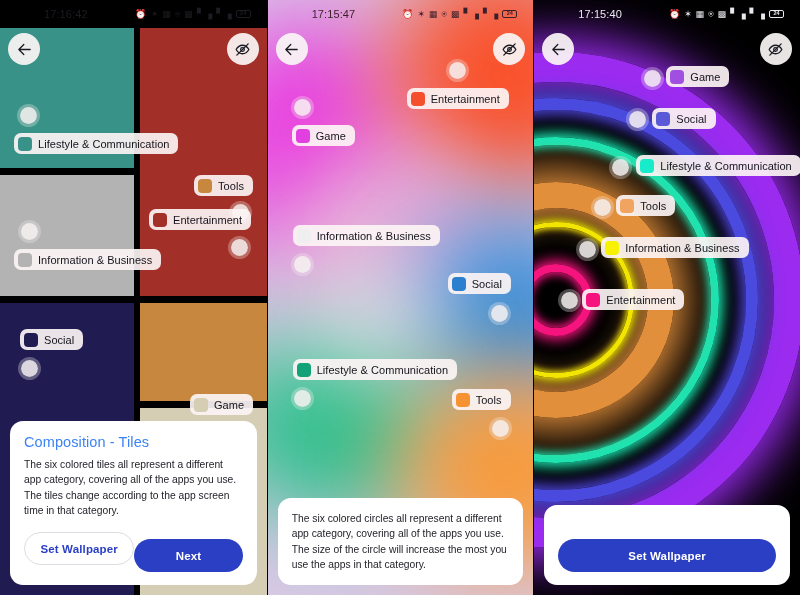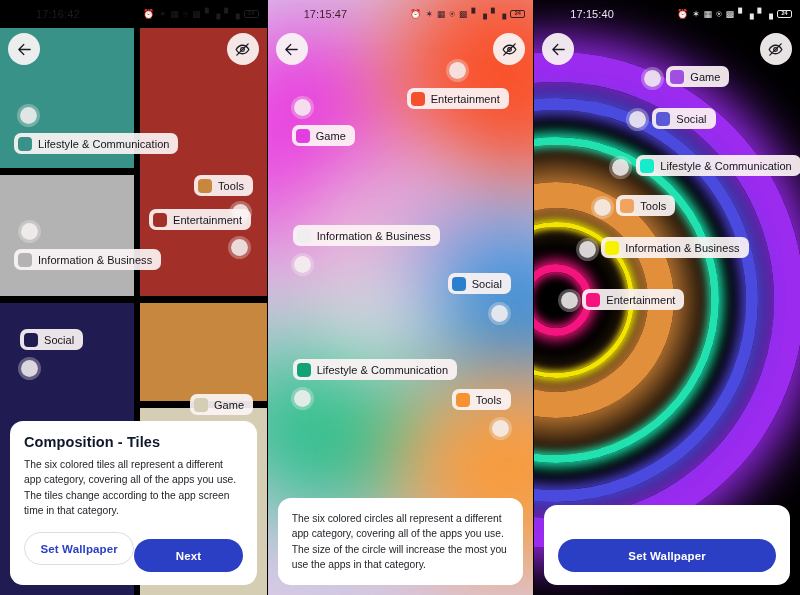--- a/index.html
+++ b/index.html
@@ -11,21 +11,21 @@
   }
   .stage { position: relative; width: 800px; height: 595px; display: flex; }
 
   .panel { position: relative; width: 266.67px; height: 595px; overflow: hidden; background:#000; }
   .panel + .panel { border-left: 1px solid #000; }
 
   
   .statusbar {
     position: absolute; top: 0; left: 0; right: 0; height: 28px;
     display: flex; align-items: center; z-index: 40;
-    padding: 0 8px;
+    padding: 0 16px;
   }
   .sb-clock { font-size: 11px; font-weight: 500; letter-spacing: .1px; margin-left: 28px; }
   .sb-icons { margin-left: auto; display: flex; align-items: center; gap: 4px; }
   .sb-ic { font-size: 9px; line-height: 1; display: inline-block; }
   .sb-ic.batt {
     border: 1.2px solid currentColor; border-radius: 2px;
     width: 15px; height: 8px; font-size: 5.5px; font-weight: 700;
     display: flex; align-items: center; justify-content: center;
   }
   .sb-ic.sig { font-size: 10px; }
@@ -69,21 +69,21 @@
     position: absolute; border-radius: 50%; border-style: solid;
     transform: translate(-50%,-50%);
   }
 
   
   .card {
     position: absolute; left: 10px; right: 10px; bottom: 10px;
     background: #fff; border-radius: 13px; padding: 13px 14px 13px;
     z-index: 60;
   }
-  .card h2 { font-size: 14.5px; font-weight: 700; color: #0f172a; margin-bottom: 7px; letter-spacing: .1px; }
+  .card h2 { font-size: 14.5px; font-weight: 400; color: #3b82f6; margin-bottom: 7px; letter-spacing: .1px; }
   .card p  { font-size: 10.3px; line-height: 1.48; color: #23232b; }
   .btnrow { display: flex; margin-top: 14px; }
   .btn {
     flex: 1; height: 33px; border-radius: 17px; border: none; cursor: pointer;
     font-size: 11.5px; font-weight: 700; letter-spacing: .15px;
     display: flex; align-items: center; justify-content: center;
     font-family: "Liberation Sans", sans-serif;
   }
   .btn.outline { background: #fff; border: 1px solid #dcdce2; }
   .btn.solid   { color: #fff; margin-top: 7px; }

